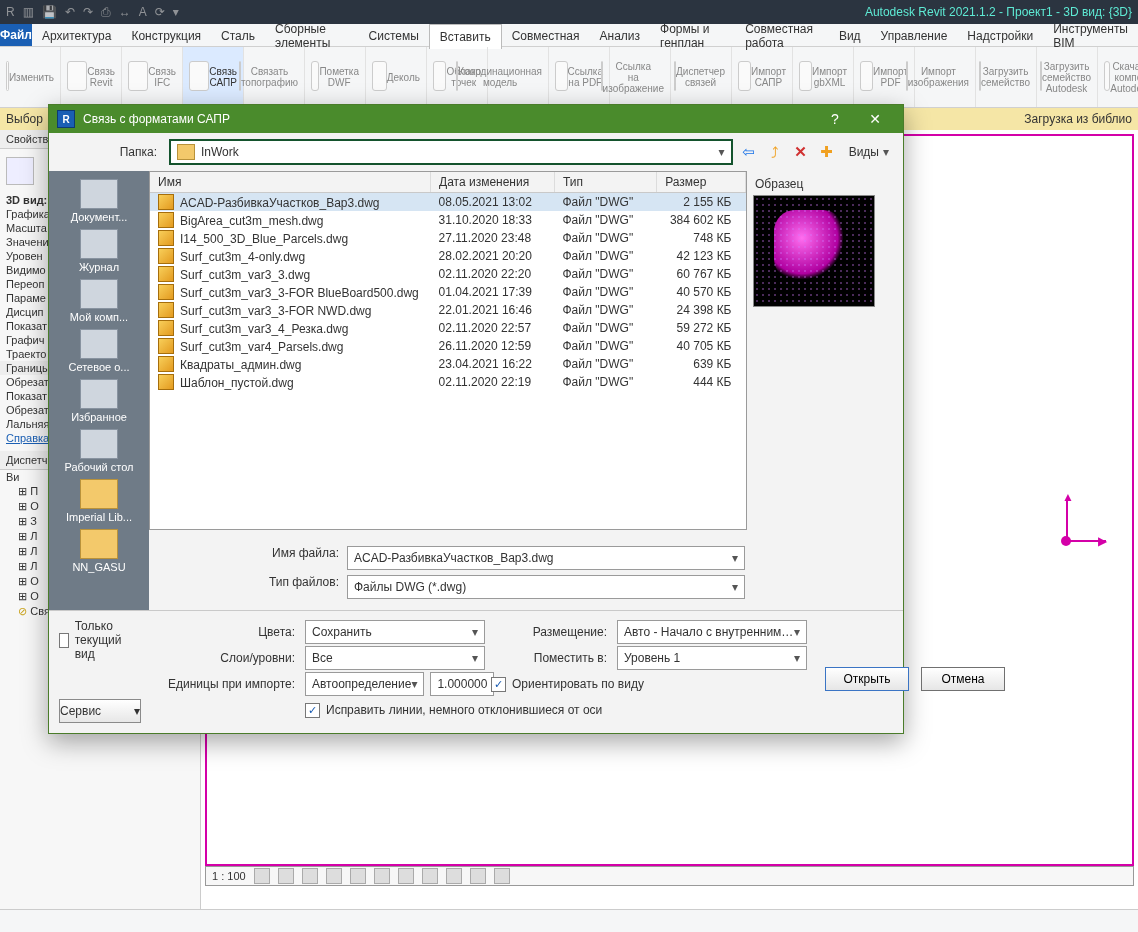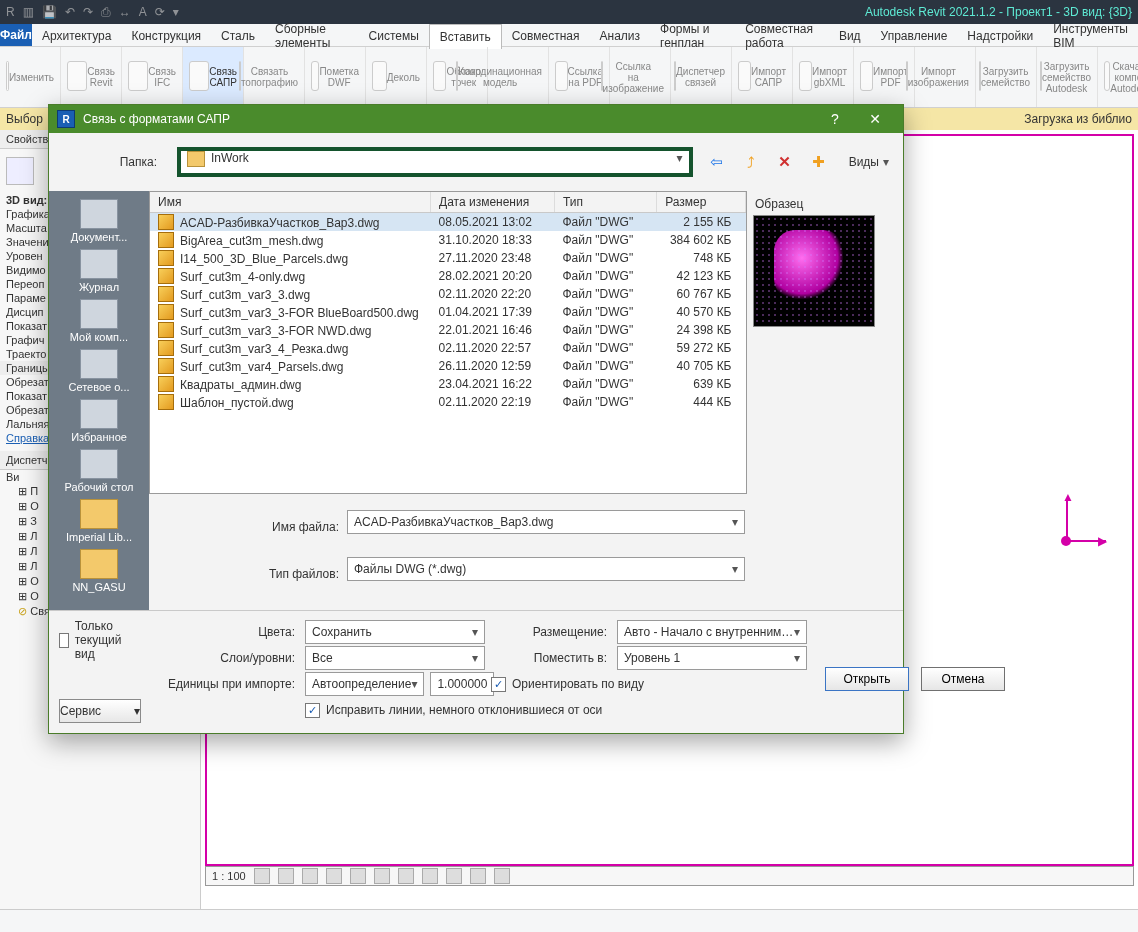--- a/index.html
+++ b/index.html
@@ -35,23 +35,23 @@
 .statusbar{position:absolute;left:0;right:0;bottom:0;height:22px;background:#f5f6f7;border-top:1px solid #ccc}
 
 
 .modal{position:absolute;left:48px;top:104px;width:854px;height:628px;background:#f3f3f3;border:1px solid #4a7c2a;box-shadow:0 8px 24px rgba(0,0,0,.35);display:flex;flex-direction:column}
 .modal .dlg-title{height:28px;background:#4a8b2c;color:#fff;display:flex;align-items:center;padding:0 8px}
 .modal .dlg-title .ricon{width:16px;height:16px;background:#1a5fb4;border:1px solid #0d3a73;margin-right:8px;display:flex;align-items:center;justify-content:center;color:#fff;font-weight:700;font-size:10px}
 .modal .dlg-title .t{flex:1}
 .modal .dlg-title .wbtn{width:40px;height:28px;display:flex;align-items:center;justify-content:center;color:#fff;font-size:14px}
 
 .dlg-body{flex:1;display:flex;flex-direction:column;background:#f3f3f3}
-.folder-row{display:flex;align-items:center;height:30px;padding:14px 8px;gap:14px}
+.folder-row{display:flex;align-items:center;height:30px;padding:4px 8px;gap:6px}
 .folder-row label{width:100px;text-align:right;padding-right:6px}
-.folder-row .combo{flex:1;height:22px;border:4px solid #14532d;background:#fff;display:flex;padding:0 6px}
+.folder-row .combo{flex:1;height:22px;border:2px solid #14532d;background:#fff;display:flex;align-items:center;padding:0 6px}
 .folder-row .combo .fico{width:16px;height:14px;background:#f3c96b;border:1px solid #b9923a;margin-right:6px}
 .folder-row .combo .dd{margin-left:auto;color:#555}
 .folder-row .navico{width:20px;height:20px;display:flex;align-items:center;justify-content:center;font-size:15px}
 .nav-back{color:#1a73e8}
 .nav-up{color:#f0a020}
 .nav-del{color:#d03030;font-weight:700}
 .nav-new{color:#f0a020}
 .folder-row .views-btn{padding:0 6px;height:22px;display:flex;align-items:center}
 .folder-row .views-btn .dd{margin-left:4px;color:#555}
 
@@ -72,21 +72,21 @@
 .file-list td.size{text-align:right;padding-right:14px}
 
 .preview{width:140px;padding:4px 10px 0 0}
 .preview .plabel{padding:2px 0 4px 2px}
 .preview .pimg{width:120px;height:110px;background:#000;border:1px solid #888;position:relative;overflow:hidden}
 .preview .pimg .blob{position:absolute;border-radius:30%}
 .preview .pimg .b1{left:20px;top:14px;width:70px;height:70px;background:radial-gradient(circle at 40% 40%,#ff6ef0,#b000a0 60%,#000 70%)}
 .preview .pimg .dots{position:absolute;inset:0;background:radial-gradient(#d27bff 1px,transparent 1px);background-size:6px 6px;opacity:.35}
 
 .filefields{padding:4px 8px 6px 110px}
-.ffrow{display:flex;align-items:flex-end;margin-bottom:23px}
+.ffrow{display:flex;align-items:flex-start;margin-bottom:5px}
 .ffrow label{width:80px;text-align:right;padding-right:8px}
 .ffrow .combo, .ffrow input[type=text]{flex:1;height:22px;border:1px solid #9a9a9a;background:#fff;padding:0 6px;font:inherit}
 .ffrow .combo{display:flex;align-items:center}
 .ffrow .combo .dd{margin-left:auto;color:#555}
 
 .lower{border-top:1px solid #c9c9c9;padding:8px 10px 10px 10px;display:flex;gap:18px}
 .lower-left{display:flex;flex-direction:column;gap:10px;width:190px}
 .lower-left .chk{display:flex;align-items:center;gap:6px}
 .lower-left .chk .box{width:13px;height:13px;border:1px solid #777;background:#fff}
 .service-btn{width:80px;height:22px;border:1px solid #8a8a8a;background:linear-gradient(#fff,#e7e7e7);display:flex;align-items:center;justify-content:space-between;gap:6px}

